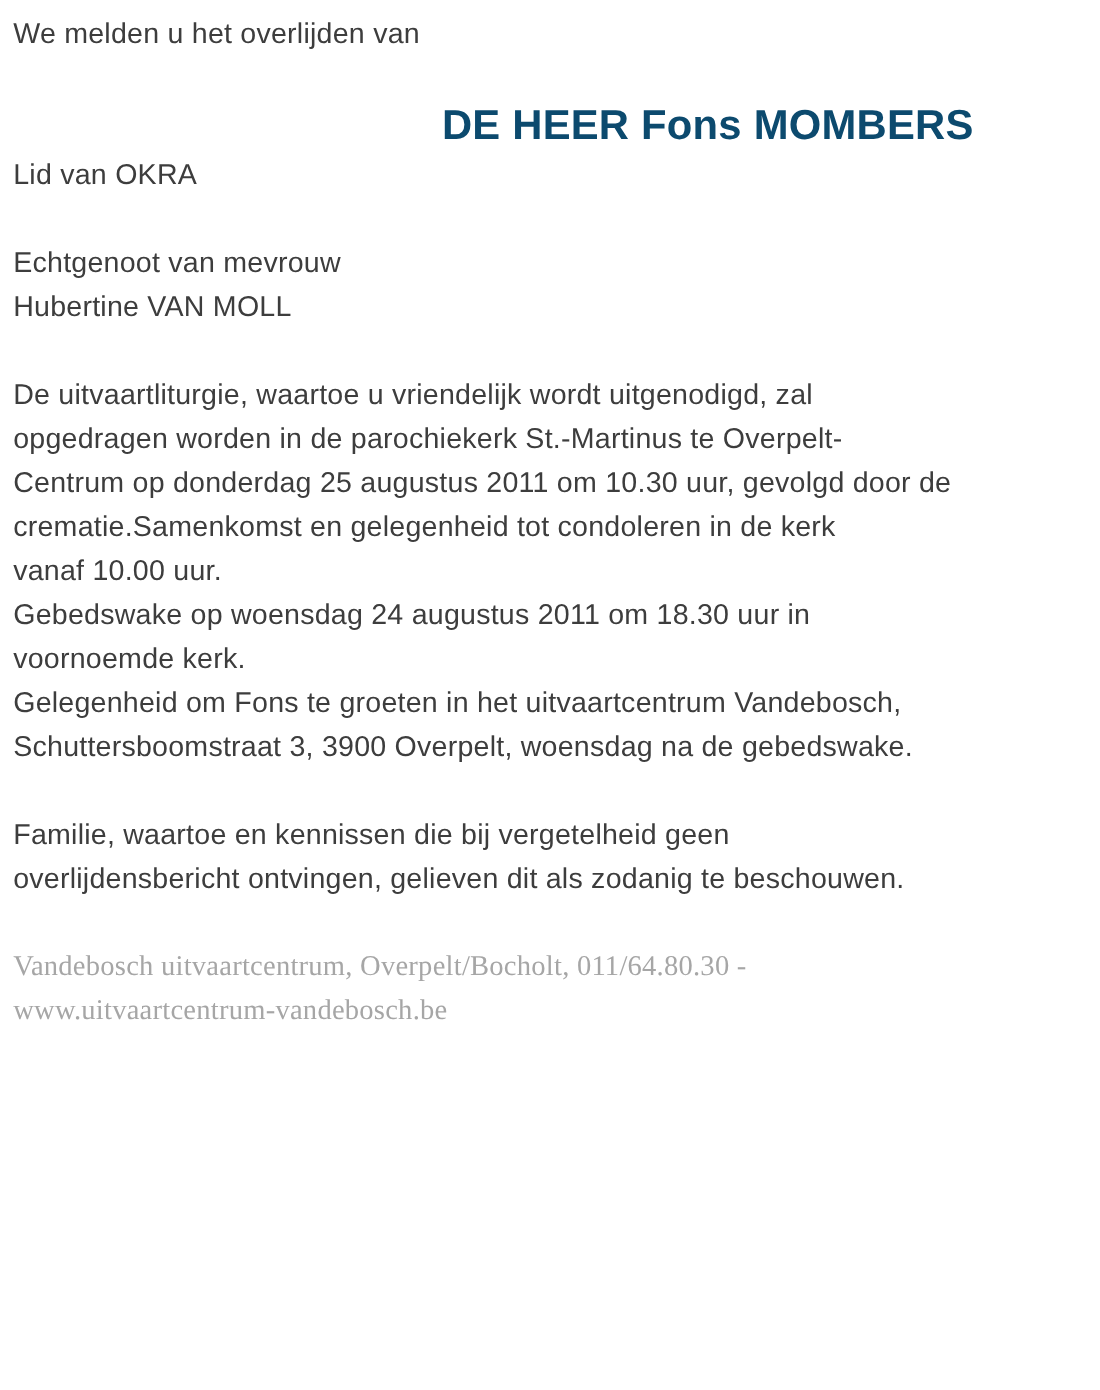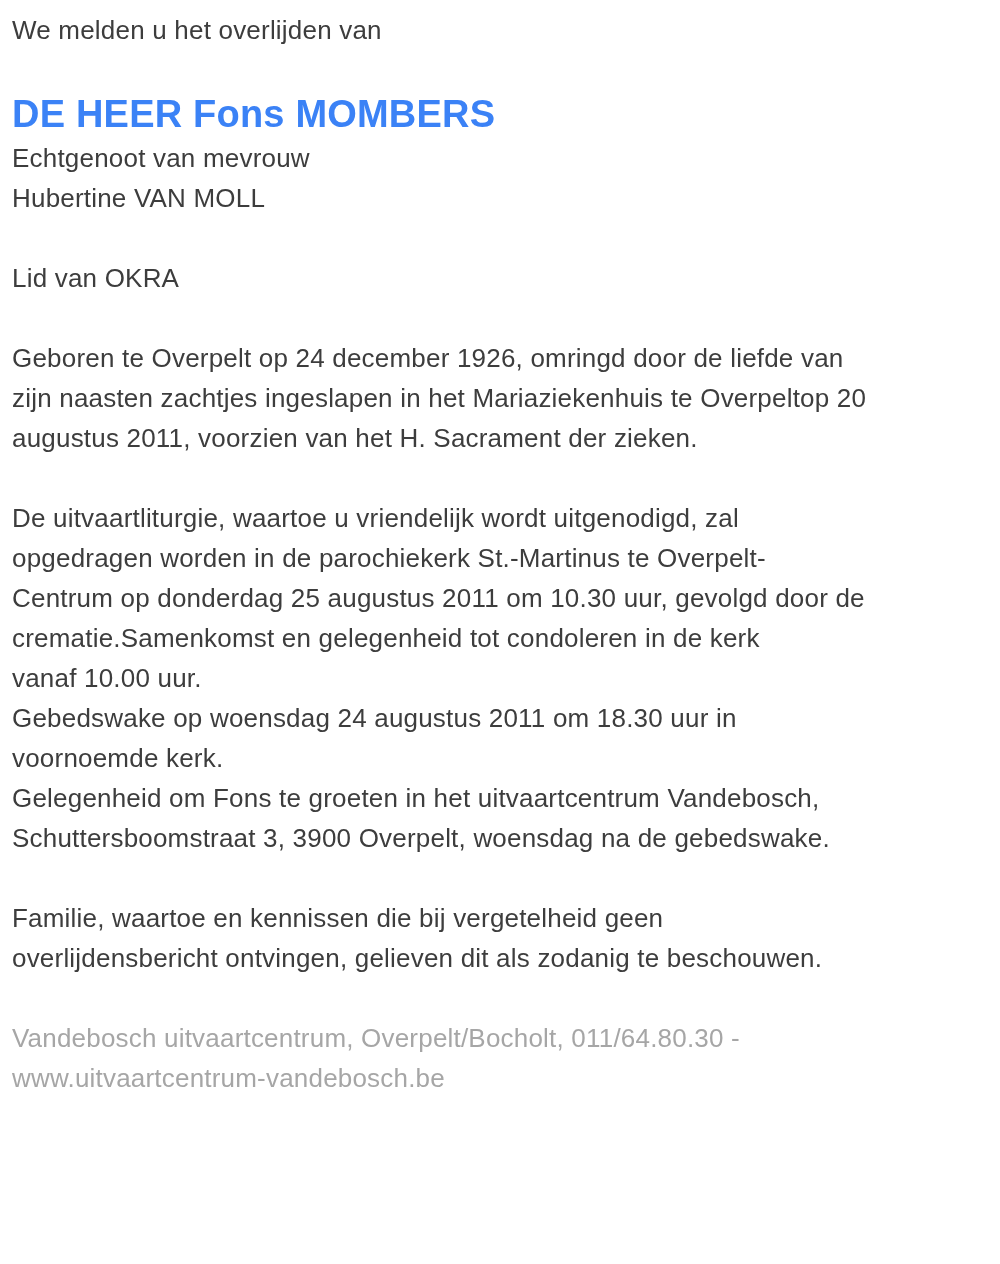--- a/index.html
+++ b/index.html
@@ -27,44 +27,43 @@
       white-space: pre-line;
       margin: 0 0 40px 0;
     }
     .title {
       font-size: 38px;
       line-height: 48px;
       font-weight: 700;
       letter-spacing: 0.2px;
       white-space: pre-line;
       margin: 0;
-      color: #3b82f6;
+      color: #0c4a6e;
+      text-align: right;
     }
     .footer {
       color: #a6a6a6;
       margin-bottom: 0;
+      font-family: Liberation Serif, serif;
     }
   </style>
 </head>
 <body>
 
 <div class="page">
 
   <p class="block">We melden u het overlijden van</p>
 
   <h1 class="title">DE HEER Fons MOMBERS</h1>
 
+  <p class="block">Lid van OKRA</p>
+
   <p class="block">Echtgenoot van mevrouw
 Hubertine VAN MOLL</p>
 
-  <p class="block">Lid van OKRA</p>
-
-  <p class="block">Geboren te Overpelt op 24 december 1926, omringd door de liefde van
-zijn naasten zachtjes ingeslapen in het Mariaziekenhuis te Overpeltop 20
-augustus 2011, voorzien van het H. Sacrament der zieken.</p>
 
   <p class="block">De uitvaartliturgie, waartoe u vriendelijk wordt uitgenodigd, zal
 opgedragen worden in de parochiekerk St.-Martinus te Overpelt-
 Centrum op donderdag 25 augustus 2011 om 10.30 uur, gevolgd door de
 crematie.Samenkomst en gelegenheid tot condoleren in de kerk
 vanaf 10.00 uur.
 Gebedswake op woensdag 24 augustus 2011 om 18.30 uur in
 voornoemde kerk.
 Gelegenheid om Fons te groeten in het uitvaartcentrum Vandebosch,
 Schuttersboomstraat 3, 3900 Overpelt, woensdag na de gebedswake.</p>

